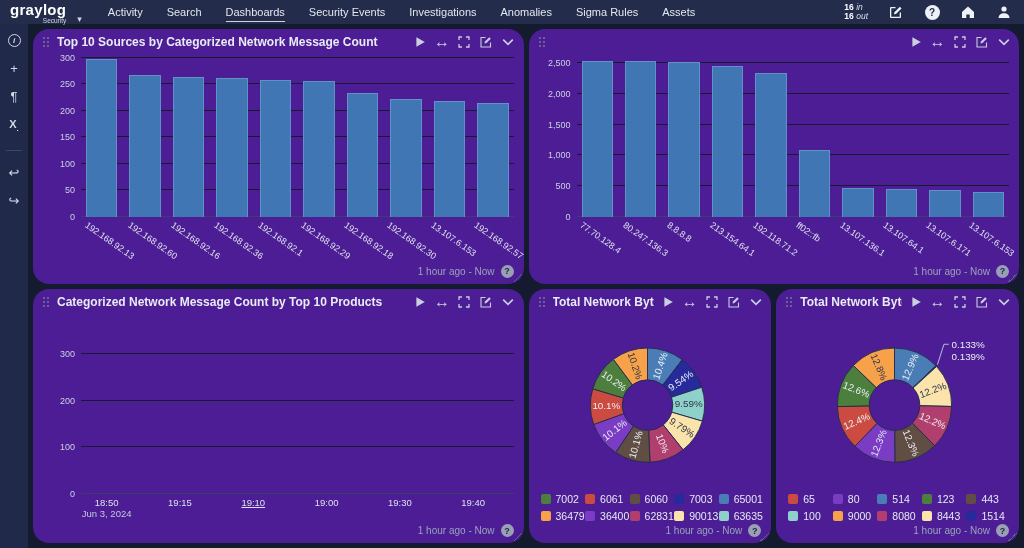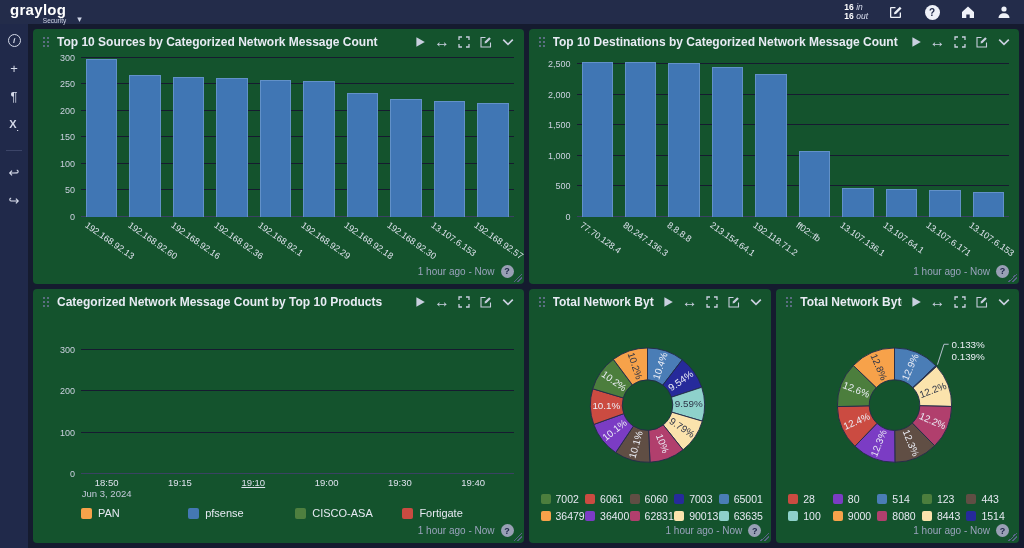--- a/index.html
+++ b/index.html
@@ -31,21 +31,21 @@
   .sico { font-size:13px; line-height:13px; cursor:pointer; color:#d4d9e8; }
   .info-circle { width:13px; height:13px; border:1.2px solid #d4d9e8; border-radius:50%;
     font-size:8px; font-weight:bold; display:flex; align-items:center; justify-content:center; font-style:italic; }
   .sdivider { width:16px; height:1px; background:#3c4568; }
   .xsub { font-size:11px; font-weight:bold; } .xsub sub { font-size:8px; }
 
   .main { flex:1; padding:5px; display:grid; grid-template-columns:repeat(4,1fr);
     grid-template-rows:1fr 1fr; gap:5px; height:524px; }
 
   
-  .panel { background:#14532d; border-radius:4px; display:flex; flex-direction:column;
+  .panel { background:#4c1d95; border-radius:16px; display:flex; flex-direction:column;
     position:relative; min-width:0; overflow:hidden; }
   .span2 { grid-column:span 2; }
   .phead { display:flex; align-items:center; gap:7px; padding:6px 9px 4px; flex:none; }
   .drag { color:#6d7698; cursor:grab; flex:none; display:flex; }
   .ptitle { font-size:12px; font-weight:bold; color:#e8ebf4; white-space:nowrap;
     overflow:hidden; text-overflow:clip; min-width:0; }
   .pactions { margin-left:auto; display:flex; gap:9px; align-items:center; color:#c9cfdf; flex:none; }
   .pactions .icon { width:13px; height:13px; display:flex; align-items:center; justify-content:center; cursor:pointer; }
   .pactions svg { width:12px; height:12px; }
   .pbody { flex:1; position:relative; margin:2px 10px 0 8px; min-height:0; display:flex; flex-direction:column; }
@@ -89,20 +89,30 @@
 <body>
 
 <header class="topbar">
   <div class="logo">
     <span>
       <span class="logo-word">graylog</span>
       <span class="logo-sub">Security</span>
     </span>
     <span class="logo-caret">▾</span>
   </div>
+  <nav class="nav">
+    <span class="nav-item">Activity</span>
+    <span class="nav-item">Search</span>
+    <span class="nav-item active">Dashboards</span>
+    <span class="nav-item">Security Events</span>
+    <span class="nav-item">Investigations</span>
+    <span class="nav-item">Anomalies</span>
+    <span class="nav-item">Sigma Rules</span>
+    <span class="nav-item">Assets</span>
+  </nav>
   <div class="top-right">
     <div class="thru">
       <div><span>16</span> <i>in</i></div>
       <div><span>16</span> <i>out</i></div>
     </div>
     <span class="tico">
       <svg viewBox="0 0 14 14">
           <path d="M12 7.5V12a1 1 0 0 1-1 1H2a1 1 0 0 1-1-1V3a1 1 0 0 1 1-1h4.5v1.3H2.3v8.4h8.4V7.5z"></path>
           <path d="M5.4 7.3l5.5-5.5 1.6 1.6-5.5 5.5-2 .4z"></path>
         </svg>
@@ -240,21 +250,20 @@
               <g fill="#6d7698">
                 <circle cx="2" cy="2" r="1.1"></circle>
                 <circle cx="6" cy="2" r="1.1"></circle>
                 <circle cx="2" cy="6" r="1.1"></circle>
                 <circle cx="6" cy="6" r="1.1"></circle>
                 <circle cx="2" cy="10" r="1.1"></circle>
                 <circle cx="6" cy="10" r="1.1"></circle>
               </g>
             </svg>
         </span>
-        <h2 class="ptitle">Top 10 Destinations by Categorized Network Message Count</h2>
         <div class="pactions">
           <span class="icon">
               <svg viewBox="0 0 10 10">
                 <path d="M2 1l7 4-7 4z" fill="currentColor"></path>
               </svg>
             </span>
           <span class="icon">↔</span>
           <span class="icon">
               <svg viewBox="0 0 12 12" fill="none" stroke="currentColor" stroke-width="1.3">
                 <path d="M1 4V1h3M8 1h3v3M11 8v3H8M4 11H1V8"></path>
@@ -737,38 +746,20 @@
                 <div class="xlab-h" style="left: 5.9322%;">18:50</div>
                 <div class="xdate" style="left: 5.9322%;">Jun 3, 2024</div>
                 <div class="xlab-h" style="left: 22.8814%;">19:15</div>
                 <div class="xlab-h" style="left: 39.8305%; text-decoration: underline;">19:10</div>
                 <div class="xlab-h" style="left: 56.7797%;">19:00</div>
                 <div class="xlab-h" style="left: 73.7288%;">19:30</div>
                 <div class="xlab-h" style="left: 90.678%;">19:40</div>
               </div>
             </div>
           </div>
-          <div class="slegend">
-            <div class="slg-item">
-              <div class="swatch" style="background: rgb(247, 162, 74);"></div>
-              <div>PAN</div>
-            </div>
-            <div class="slg-item">
-              <div class="swatch" style="background: rgb(68, 120, 179);"></div>
-              <div>pfsense</div>
-            </div>
-            <div class="slg-item">
-              <div class="swatch" style="background: rgb(78, 127, 63);"></div>
-              <div>CISCO-ASA</div>
-            </div>
-            <div class="slg-item">
-              <div class="swatch" style="background: rgb(201, 75, 65);"></div>
-              <div>Fortigate</div>
-            </div>
-          </div>
         </div>
       <footer class="pfoot">
         <span>1 hour ago - Now</span>
         <span class="qbadge">?</span>
       </footer>
       <span class="resize-handle"></span>
     </section>
 
     <section class="panel">
       <header class="phead">
@@ -943,21 +934,21 @@
             <text x="76.98351559485448" y="65.07366937921813" text-anchor="middle" font-size="10.5" fill="#eceef6" transform="rotate(21.22074180770619 76.98351559485448 62.07366937921814)">12.6%</text>
             <path d="M74.05161952387354 35.69704675172633A61 61 0 0 1 117.99999999999999 17L118 51A27 27 0 0 0 98.54743814991124 59.27574200486248Z" fill="#f7a24a" stroke="#232c4a" stroke-width="1"></path>
             <text x="100.77499851023293" y="40.511738445846774" text-anchor="middle" font-size="10.5" fill="#2e3548" transform="rotate(66.95354699315806 100.77499851023293 37.511738445846774)">12.8%</text>
             <path d="M163.84400792444916 34.787421536975565L170.84400792444916 13L175.84400792444916 13" fill="none" stroke="#c2c8da" stroke-width="1"></path>
             <text x="178.84400792444916" y="17" font-size="10.5" fill="#eceef6">0.133%</text>
             <text x="178.84400792444916" y="30" font-size="10.5" fill="#eceef6">0.139%</text>
           </svg>
           <div class="dlegend">
             <div class="dlg-item">
               <div class="swatch" style="background: rgb(203, 75, 65);"></div>
-              <div>28</div>
+              <div>65</div>
             </div>
             <div class="dlg-item">
               <div class="swatch" style="background: rgb(123, 60, 196);"></div>
               <div>80</div>
             </div>
             <div class="dlg-item">
               <div class="swatch" style="background: rgb(74, 125, 182);"></div>
               <div>514</div>
             </div>
             <div class="dlg-item">

